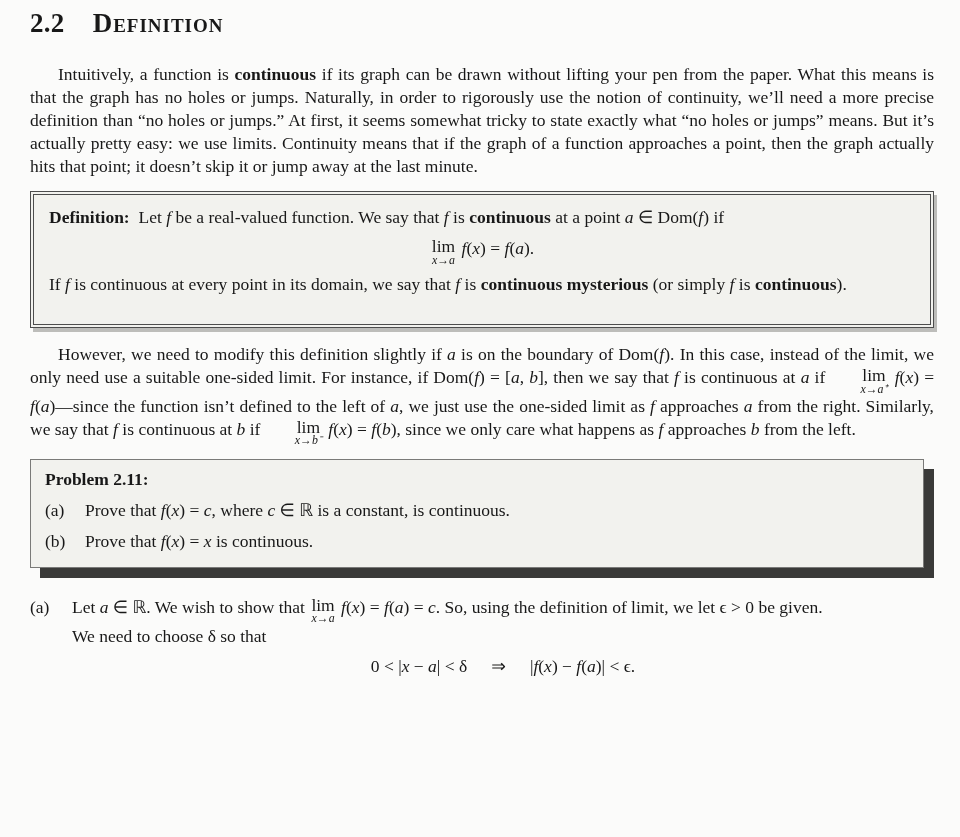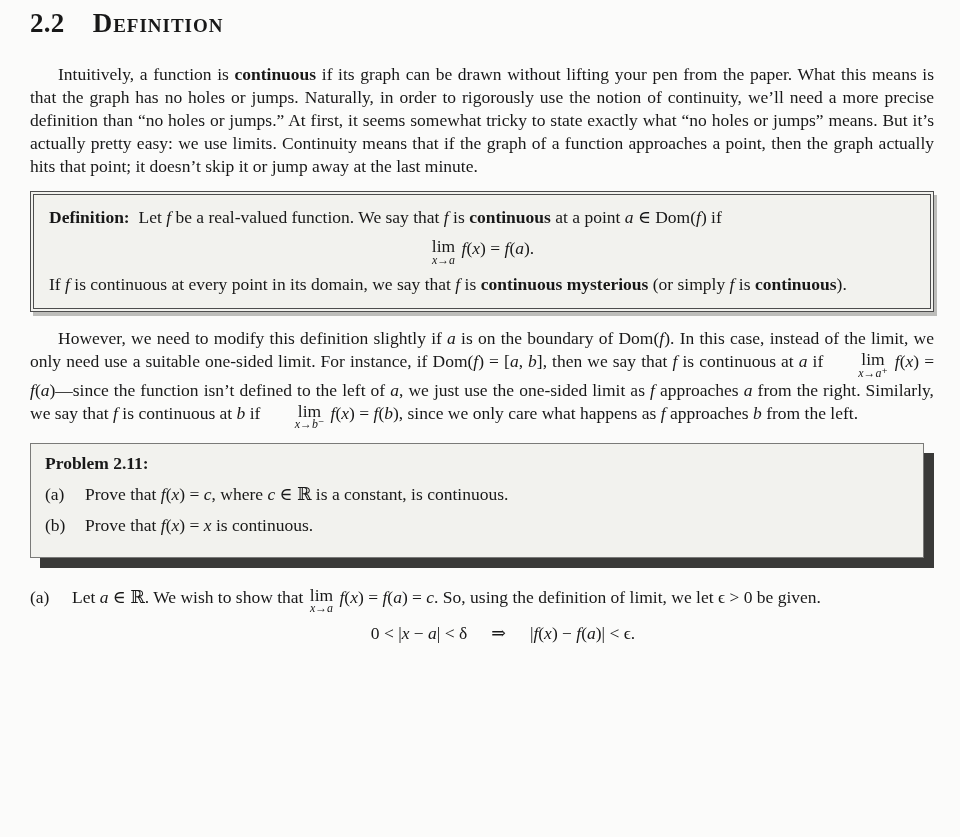--- a/index.html
+++ b/index.html
@@ -7,20 +7,21 @@
     width: 960px; height: 837px;
     background: #fbfbfa;
     color: #181818;
     font-family: "Liberation Serif", "DejaVu Serif", serif;
     overflow: hidden;
   }
   .page {
     box-sizing: border-box;
     width: 960px; height: 630px;
     padding: 8px 26px 0 30px;
+    font-family: Liberation Serif, serif;
   }
   
   .section-heading {
     font-size: 27px;
     font-weight: bold;
     margin: 0 0 24px 0;
     letter-spacing: 0.3px;
     display: flex;
     align-items: baseline;
   }
@@ -45,36 +46,36 @@
     margin: 0 2px;
   }
   .lim .top { display: block; font-style: normal; }
   .lim .bot { display: block; font-size: 0.68em; font-style: italic; margin-top: 0px; }
 
   
   .def-box {
     border: 4px double #4d4d4d;
     background: #f2f2ee;
     box-shadow: 3px 4px 0 #bdbdba;
-    padding: 11px 15px 12px 15px;
+    padding: 11px 15px 28px 15px;
     margin: 13px 0 15px 0;
   }
   .def-box p { text-indent: 0; }
   .display-eq {
     text-align: center;
     font-size: 17.5px;
     margin: 9px 0 7px 0;
   }
 
   
   .prob-box {
     border: 1px solid #7a7a78;
     background: #f2f2ee;
     box-shadow: 10px 10px 0 #3a3a38;
-    padding: 8px 14px 20px 14px;
+    padding: 8px 14px 14px 14px;
     margin: 12px 10px 28px 0;
   }
   .prob-title { font-weight: bold; font-size: 17.5px; line-height: 23px; }
   .tagged-row { display: flex; font-size: 17.5px; line-height: 23px; }
   .prob-box .tagged-row { margin-top: 8px; }
   .tagged-row .tag { flex: none; width: 40px; }
   .tagged-row .row-text { flex: 1; text-align: left; }
 
   
   .sol-label {
@@ -120,17 +121,18 @@
       <span class="tag">(b)</span>
       <span class="row-text">Prove that <i>f</i>(<i>x</i>) = <i>x</i> is continuous.</span>
     </div>
   </div>
 
 
   <div class="tagged-row sol-item">
     <span class="tag">(a)</span>
     <div class="row-text">
       <p class="body-text">Let <i>a</i> ∈ ℝ.  We wish to show that <span class="lim"><span class="top">lim</span><span class="bot">x→a</span></span> <i>f</i>(<i>x</i>) = <i>f</i>(<i>a</i>) = <i>c</i>.  So, using the definition of limit, we let ϵ &gt; 0 be given.</p>
+      <p class="body-text">We need to choose δ so that</p>
       <div class="display-eq sol-eq">0 &lt; |<i>x</i> − <i>a</i>| &lt; δ<span class="impl">⇒</span>|<i>f</i>(<i>x</i>) − <i>f</i>(<i>a</i>)| &lt; ϵ.</div>
     </div>
   </div>
 
 </div>
 
 </body></html>

